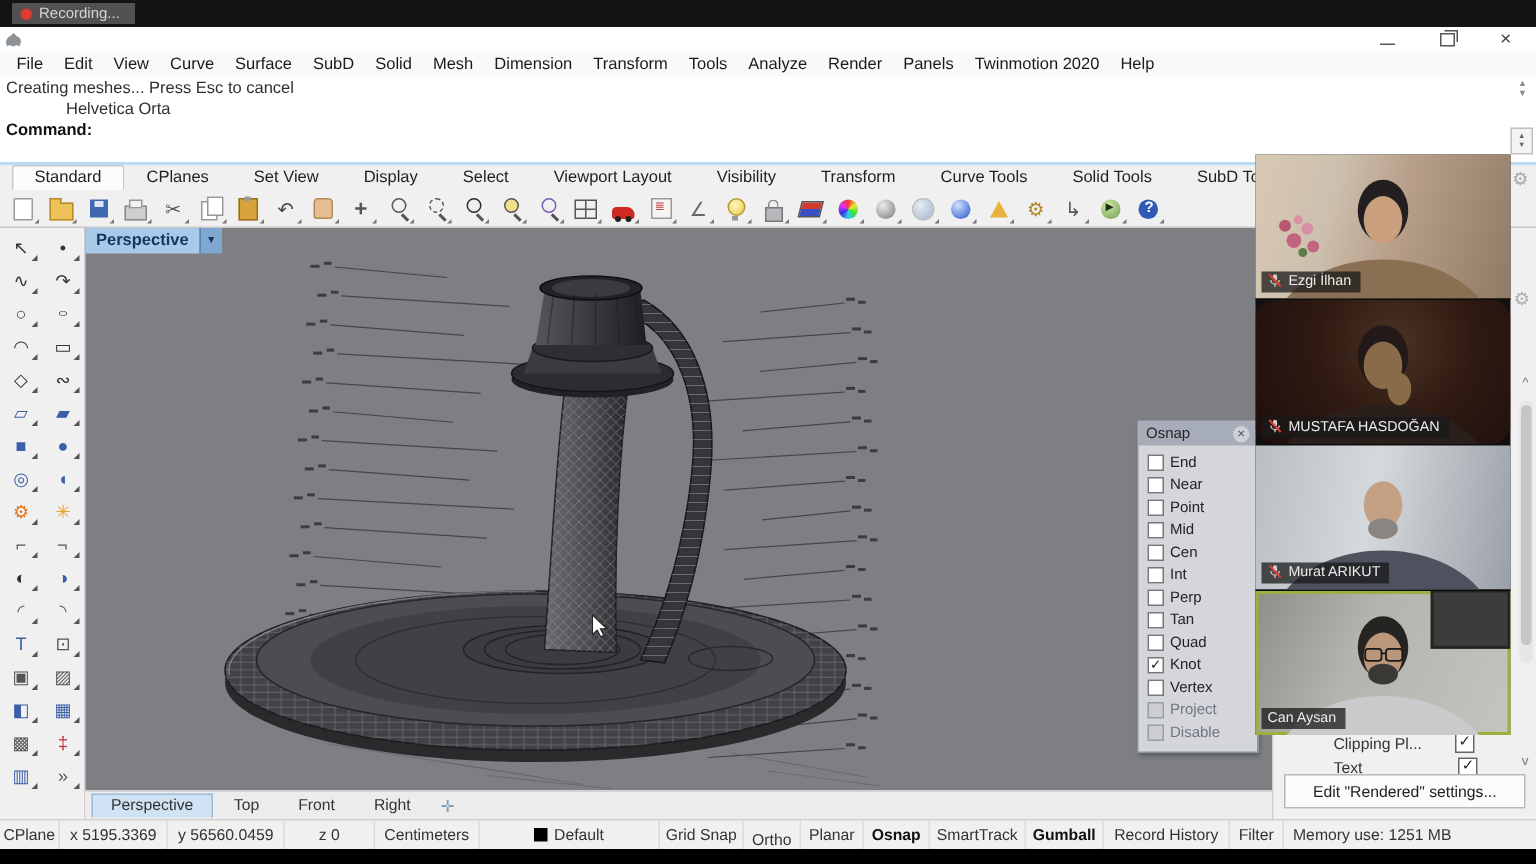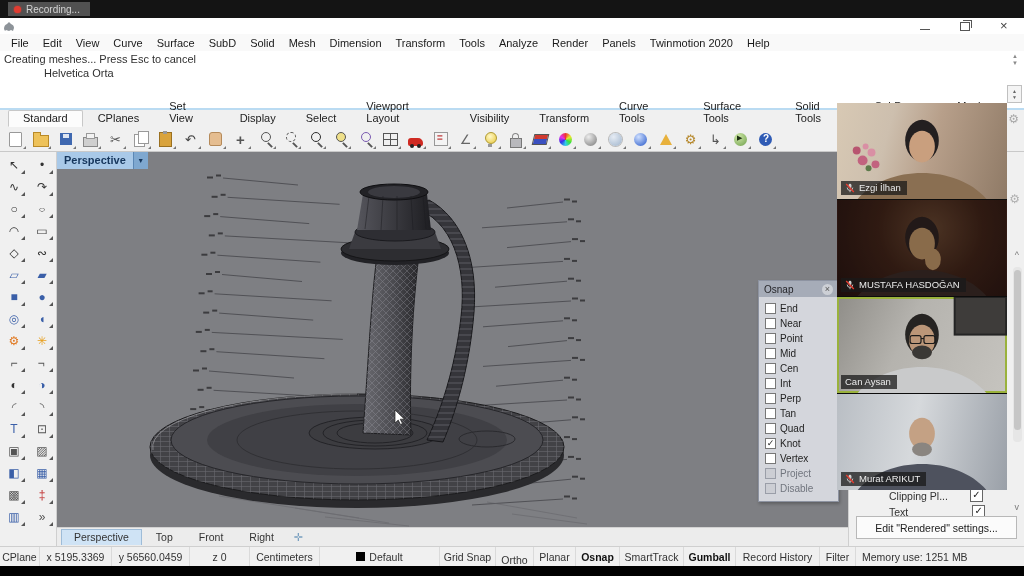--- a/index.html
+++ b/index.html
@@ -122,21 +122,21 @@
   .dp-btn{position:absolute;left:7px;right:7px;top:364px;height:21px;background:#fbfbfb;border:1px solid #b8b8b8;
     display:flex;align-items:center;justify-content:center;font-size:10.5px;color:#222;}
   
   .float-gear{position:absolute;color:#a8a8a8;font-size:12px;z-index:1;}
   
   .meeting{position:absolute;left:837px;top:103px;width:170px;height:387px;z-index:6;display:flex;flex-direction:column;background:#111;}
   .tile{position:relative;flex:1;overflow:hidden;border-bottom:1px solid #0c0c0c;}
   .tile:last-child{border-bottom:none;}
   .tile.speaking{box-shadow:inset 0 0 0 2px #9ab23c;}
   .sil{position:absolute;left:0;bottom:0;width:100%;height:100%;}
-  .name-badge{position:absolute;left:4px;bottom:4px;display:flex;align-items:flex-end;gap:4px;
+  .name-badge{position:absolute;left:4px;bottom:4px;display:flex;align-items:flex-start;gap:4px;
     background:rgba(26,26,26,.75);padding:1px 6px 2px 4px;font-size:9.5px;color:#ececec;z-index:2;}
   
   .vptabs{position:absolute;left:57px;top:527px;width:791px;height:19px;background:#ececec;border-top:1px solid #d2d2d2;
     display:flex;align-items:center;font-size:10.5px;color:#333;padding-left:4px;box-sizing:border-box;gap:2px;}
   .vtab{padding:1px 12px 2px;}
   .vtab.active{background:#cfe3f5;border:1px solid #9ebcd8;border-bottom:none;}
   .vtab-add{color:#7aa0c0;font-size:11px;padding:0 6px;}
   
   .statusbar{position:absolute;left:0;top:546px;width:1024px;height:20px;background:#f0f0f0;border-top:1px solid #cfcfcf;
     display:flex;align-items:stretch;font-size:10.5px;color:#333;box-sizing:border-box;}
@@ -185,41 +185,41 @@
       <span class="menu-item">Analyze</span>
       <span class="menu-item">Render</span>
       <span class="menu-item">Panels</span>
       <span class="menu-item">Twinmotion 2020</span>
       <span class="menu-item">Help</span>
     </div>
 
 <div class="command">
   <div class="cmd-line">Creating meshes... Press Esc to cancel</div>
   <div class="cmd-line indent">Helvetica Orta</div>
+  <div class="cmd-line cmd-prompt">Command:</div>
   <div class="cmd-scroll">
     <span>▲</span>
     <span>▼</span>
   </div>
   <div class="spinbox">
         <span>▲</span>
         <span>▼</span>
       </div>
 </div>
 
 <div class="tabrow" id="tabrow">
       <span class="ttab active">Standard</span>
       <span class="ttab">CPlanes</span>
       <span class="ttab">Set View</span>
       <span class="ttab">Display</span>
       <span class="ttab">Select</span>
       <span class="ttab">Viewport Layout</span>
       <span class="ttab">Visibility</span>
       <span class="ttab">Transform</span>
       <span class="ttab">Curve Tools</span>
-      <span class="ttab">Surface Tools</span>
       <span class="ttab">Solid Tools</span>
       <span class="ttab">SubD Tools</span>
       <span class="ttab">Mesh Tools</span>
     </div>
 <div class="iconrow" id="iconrow">
       <div class="tbi">
         <span class="ic-file"></span>
       </div>
       <div class="tbi">
         <span class="ic-folder"></span>
@@ -690,71 +690,71 @@
         <div class="name-badge">
           <svg width="10" height="10" viewBox="0 0 10 10">
             <rect x="3.6" y="0.8" width="2.8" height="4.6" rx="1.4" fill="#cfcfcf"></rect>
             <path d="M2.2 4.6 a2.8 2.8 0 0 0 5.6 0" fill="none" stroke="#cfcfcf" stroke-width="0.9"></path>
             <line x1="5" y1="7.6" x2="5" y2="9.2" stroke="#cfcfcf" stroke-width="0.9"></line>
             <line x1="1.2" y1="1" x2="8.8" y2="9" stroke="#e23c30" stroke-width="1.4"></line>
           </svg>
           <span>Ezgi İlhan</span>
         </div>
       </div>
-      <div class="tile" style="background: radial-gradient(circle at 55% 30%, rgb(107, 74, 51) 0%, rgb(64, 36, 25) 45%, rgb(36, 18, 16) 100%);">
+      <div class="tile" style="background: radial-gradient(circle at 55% 30%, rgb(107, 74, 51) 0%, rgb(64, 36, 25) 45%, rgb(36, 18, 16) 100%); border-radius: 13px;">
         <svg class="sil" viewBox="0 0 170 97" preserveAspectRatio="xMidYMax meet">
           <path d="M20 97 C50 62 120 62 150 97 Z" fill="#3a2c28"></path>
           <ellipse cx="85" cy="38" rx="17" ry="21" fill="#2b2222"></ellipse>
           <ellipse cx="85" cy="44" rx="13" ry="16" fill="#caa06f"></ellipse>
           <ellipse cx="96" cy="60" rx="8" ry="11" fill="#caa06f"></ellipse>
           <rect x="0" y="0" width="170" height="97" fill="rgba(18,8,6,0.35)"></rect>
         </svg>
         <div class="name-badge">
           <svg width="10" height="10" viewBox="0 0 10 10">
             <rect x="3.6" y="0.8" width="2.8" height="4.6" rx="1.4" fill="#cfcfcf"></rect>
             <path d="M2.2 4.6 a2.8 2.8 0 0 0 5.6 0" fill="none" stroke="#cfcfcf" stroke-width="0.9"></path>
             <line x1="5" y1="7.6" x2="5" y2="9.2" stroke="#cfcfcf" stroke-width="0.9"></line>
             <line x1="1.2" y1="1" x2="8.8" y2="9" stroke="#e23c30" stroke-width="1.4"></line>
           </svg>
           <span>MUSTAFA HASDOĞAN</span>
         </div>
       </div>
+      <div class="tile" style="background: linear-gradient(100deg, rgb(185, 190, 196) 0%, rgb(214, 217, 220) 45%, rgb(154, 160, 168) 100%);">
+        <svg class="sil" viewBox="0 0 170 97" preserveAspectRatio="xMidYMax meet">
+          <path d="M20 97 C50 62 120 62 150 97 Z" fill="#4e525e"></path>
+          <ellipse cx="85" cy="40" rx="13" ry="16" fill="#c4a184"></ellipse>
+          <ellipse cx="85" cy="56" rx="10" ry="7" fill="#8a8580"></ellipse>
+        </svg>
+        <div class="name-badge">
+          <svg width="10" height="10" viewBox="0 0 10 10">
+            <rect x="3.6" y="0.8" width="2.8" height="4.6" rx="1.4" fill="#cfcfcf"></rect>
+            <path d="M2.2 4.6 a2.8 2.8 0 0 0 5.6 0" fill="none" stroke="#cfcfcf" stroke-width="0.9"></path>
+            <line x1="5" y1="7.6" x2="5" y2="9.2" stroke="#cfcfcf" stroke-width="0.9"></line>
+            <line x1="1.2" y1="1" x2="8.8" y2="9" stroke="#e23c30" stroke-width="1.4"></line>
+          </svg>
+          <span>Murat ARIKUT</span>
+        </div>
+      </div>
       <div class="tile speaking" style="background: linear-gradient(115deg, rgb(143, 141, 136) 0%, rgb(181, 179, 174) 40%, rgb(198, 196, 191) 100%);">
         <svg class="sil" viewBox="0 0 170 97" preserveAspectRatio="xMidYMax meet">
           <rect x="118" y="0" width="52" height="38" fill="#3e3c3a" stroke="#242424" stroke-width="2"></rect>
           <path d="M20 97 C50 62 120 62 150 97 Z" fill="#c9cacb"></path>
           <ellipse cx="85" cy="38" rx="17" ry="21" fill="#262422"></ellipse>
           <ellipse cx="85" cy="44" rx="13" ry="16" fill="#bb9678"></ellipse>
           <ellipse cx="85" cy="56" rx="10" ry="7" fill="#3a3835"></ellipse>
           <g stroke="#1a1a1a" stroke-width="1.2" fill="none">
             <rect x="73" y="39" width="11" height="8" rx="2"></rect>
             <rect x="87" y="39" width="11" height="8" rx="2"></rect>
             <line x1="84" y1="42" x2="87" y2="42"></line>
           </g>
         </svg>
         <div class="name-badge">
           <span>Can Aysan</span>
         </div>
       </div>
-      <div class="tile" style="background: linear-gradient(100deg, rgb(185, 190, 196) 0%, rgb(214, 217, 220) 45%, rgb(154, 160, 168) 100%);">
-        <svg class="sil" viewBox="0 0 170 97" preserveAspectRatio="xMidYMax meet">
-          <path d="M20 97 C50 62 120 62 150 97 Z" fill="#4e525e"></path>
-          <ellipse cx="85" cy="40" rx="13" ry="16" fill="#c4a184"></ellipse>
-          <ellipse cx="85" cy="56" rx="10" ry="7" fill="#8a8580"></ellipse>
-        </svg>
-        <div class="name-badge">
-          <svg width="10" height="10" viewBox="0 0 10 10">
-            <rect x="3.6" y="0.8" width="2.8" height="4.6" rx="1.4" fill="#cfcfcf"></rect>
-            <path d="M2.2 4.6 a2.8 2.8 0 0 0 5.6 0" fill="none" stroke="#cfcfcf" stroke-width="0.9"></path>
-            <line x1="5" y1="7.6" x2="5" y2="9.2" stroke="#cfcfcf" stroke-width="0.9"></line>
-            <line x1="1.2" y1="1" x2="8.8" y2="9" stroke="#e23c30" stroke-width="1.4"></line>
-          </svg>
-          <span>Murat ARIKUT</span>
-        </div>
-      </div>
     </div>
 
 <div class="vptabs" id="vptabs">
       <span class="vtab active">Perspective</span>
       <span class="vtab">Top</span>
       <span class="vtab">Front</span>
       <span class="vtab">Right</span>
       <span class="vtab-add">✛</span>
     </div>
 

